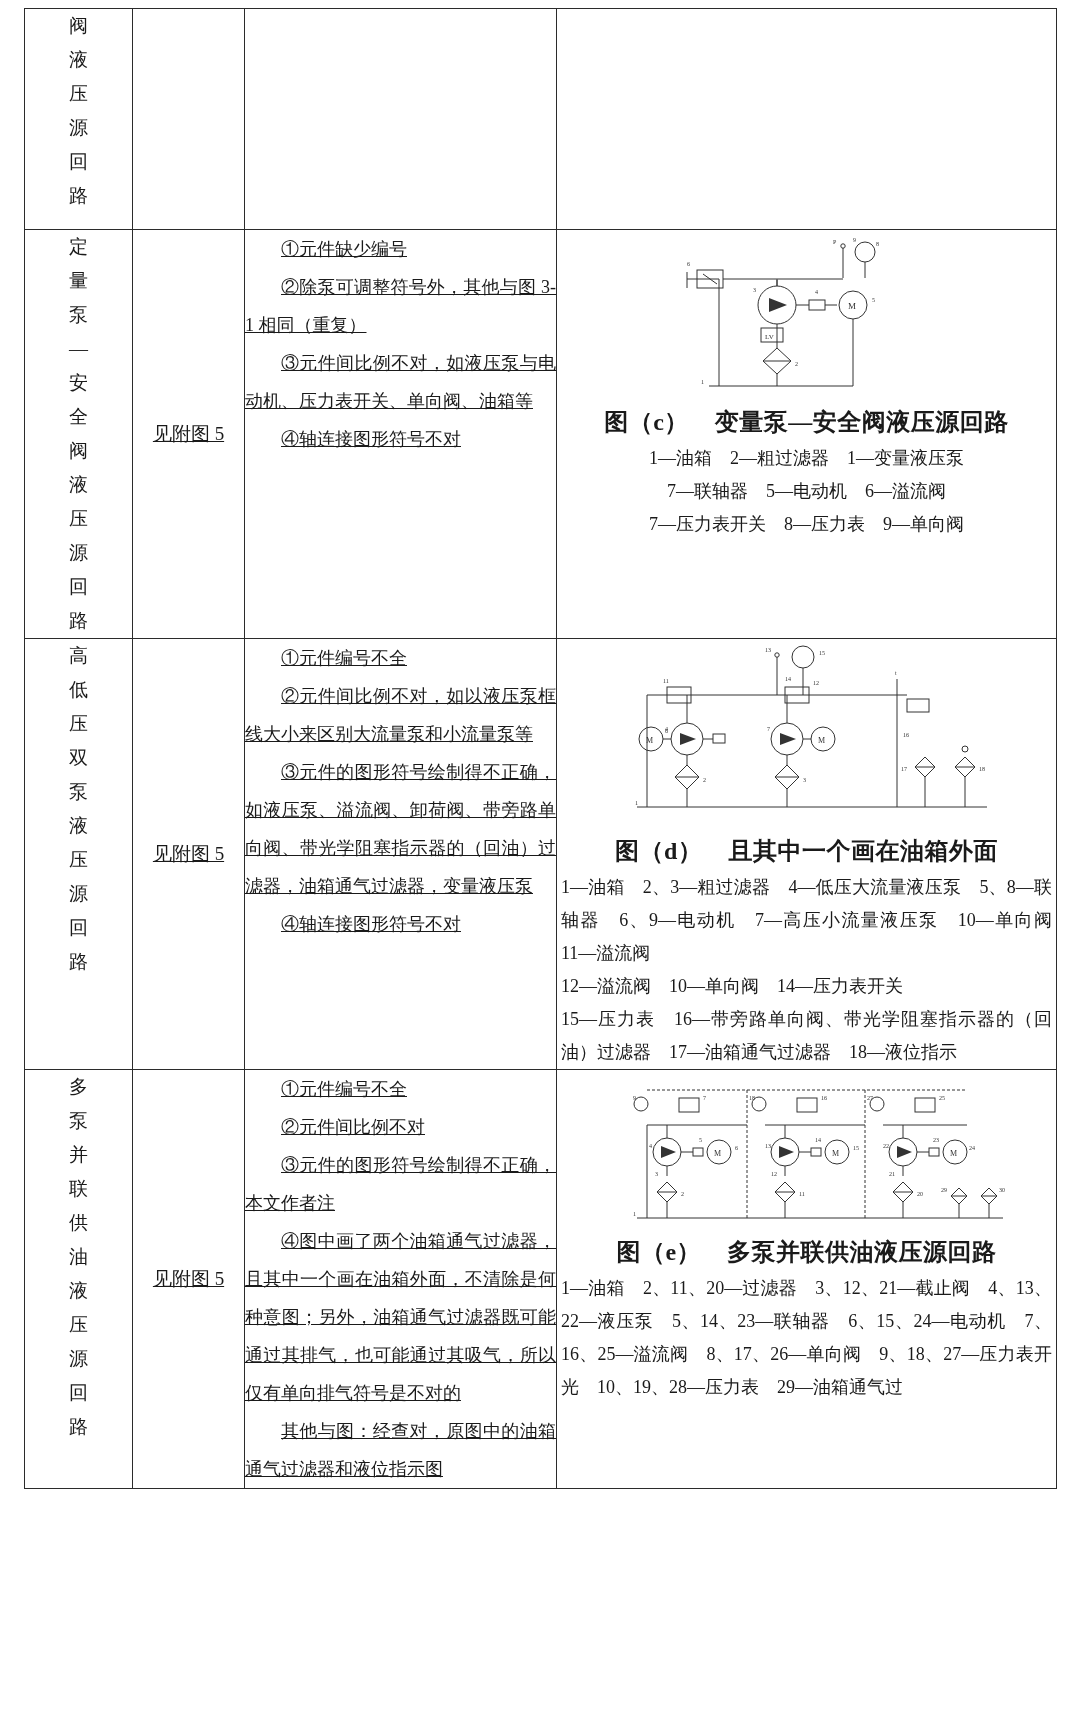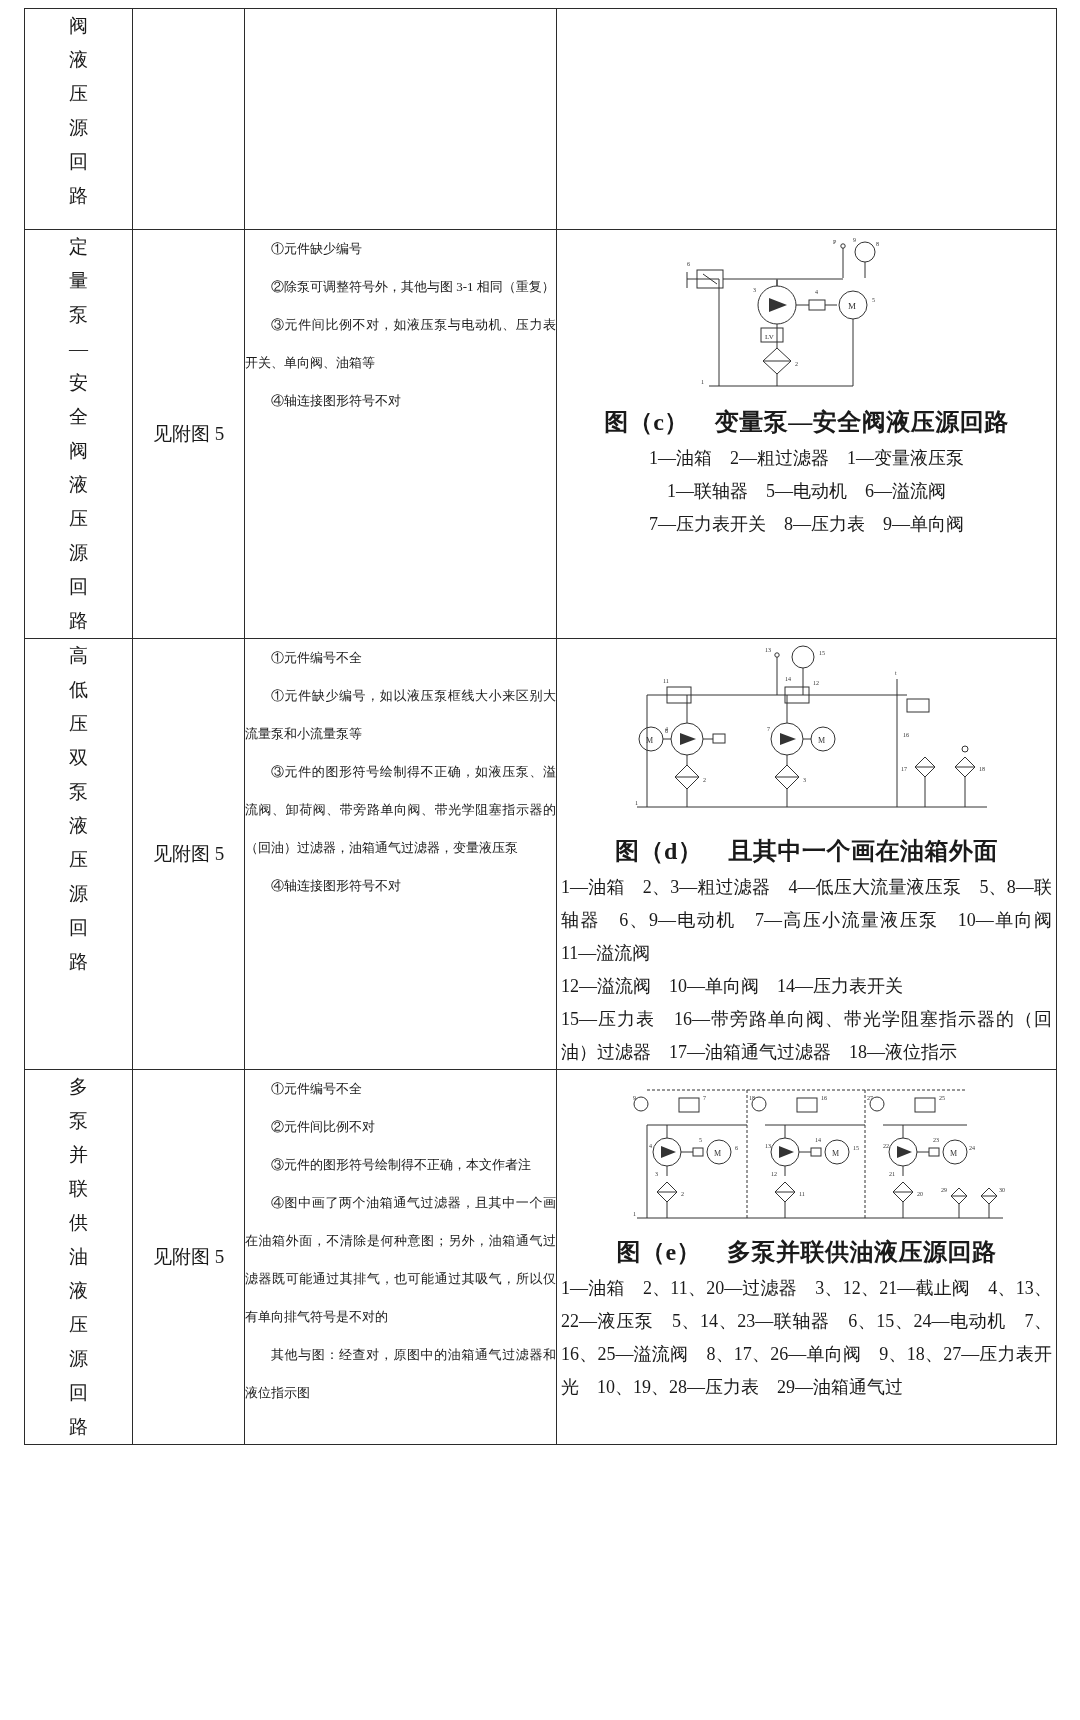--- a/index.html
+++ b/index.html
@@ -56,34 +56,36 @@
     line-height: 34px;
     height: 34px;
     letter-spacing: 0;
   }
 
   
   .refcell {
     text-align: right;
     vertical-align: middle !important;
     font-size: 19px;
+    text-decoration: underline;
   }
   .refcell .ref-inner {
     display: flex;
     align-items: center;
     justify-content: center;
     height: 100%;
     min-height: 60px;
   }
 
   
   .notes {
     padding: 14px 14px 14px 16px;
-    font-size: 13px;
+    font-size: 18px;
     line-height: 38px;
+    text-decoration: underline;
   }
   .notes p {
     margin: 0;
     text-align: justify;
     text-justify: inter-ideograph;
   }
   .notes p.indent { text-indent: 2em; }
 
   
   .figcell {
@@ -219,21 +221,21 @@
               <line x1="66" y1="49" x2="186" y2="49"></line>
               <line x1="120" y1="49" x2="120" y2="56"></line>
               <line x1="196" y1="89" x2="196" y2="142"></line>
             </g>
           </svg>
           <div class="fig-caption">
             <span>图（c）</span><span class="gap"></span><span>变量泵—安全阀液压源回路</span>
           </div>
           <div class="fig-legend">
             <p class="ctr">1—油箱　2—粗过滤器　1—变量液压泵</p>
-            <p class="ctr">1—联轴器　5—电动机　6—溢流阀</p>
+            <p class="ctr">7—联轴器　5—电动机　6—溢流阀</p>
             <p class="ctr">7—压力表开关　8—压力表　9—单向阀</p>
           </div>
         </td>
       </tr>
 
       <tr>
         <td class="vlabel">
           <div class="vchars">
             <span>高</span>
             <span>低</span>
@@ -247,21 +249,21 @@
             <span>路</span>
           </div>
         </td>
         <td class="refcell">
           <div class="ref-inner">
               <span>见附图 5</span>
             </div>
         </td>
         <td class="notes">
           <p class="indent">①元件编号不全</p>
-          <p class="indent">①元件缺少编号，如以液压泵框线大小来区别大流量泵和小流量泵等</p>
+          <p class="indent">②元件间比例不对，如以液压泵框线大小来区别大流量泵和小流量泵等</p>
           <p class="indent">③元件的图形符号绘制得不正确，如液压泵、溢流阀、卸荷阀、带旁路单向阀、带光学阻塞指示器的（回油）过滤器，油箱通气过滤器，变量液压泵</p>
           <p class="indent">④轴连接图形符号不对</p>
         </td>
         <td class="figcell">
 
           <svg width="400" height="190" viewBox="0 0 400 190">
             <g stroke="#333" fill="none" stroke-width="1">
 
               <circle cx="196" cy="18" r="11"></circle>
               <text x="212" y="16" font-size="6" fill="#333" stroke="none">15</text>

